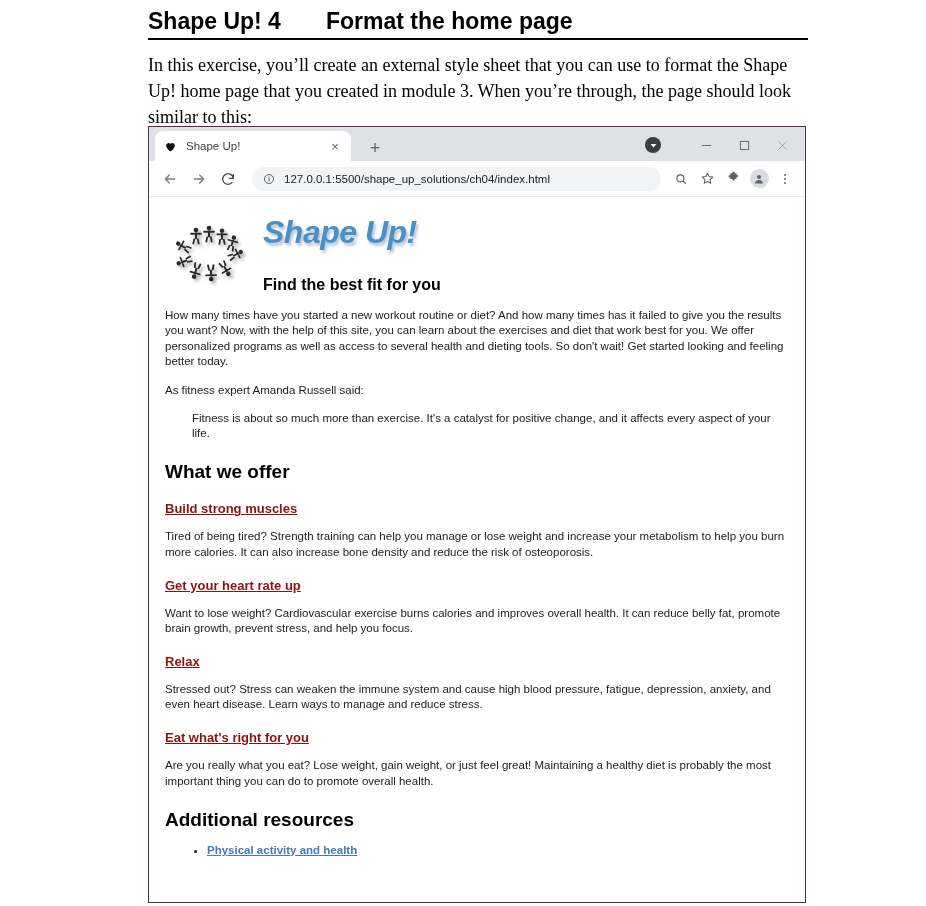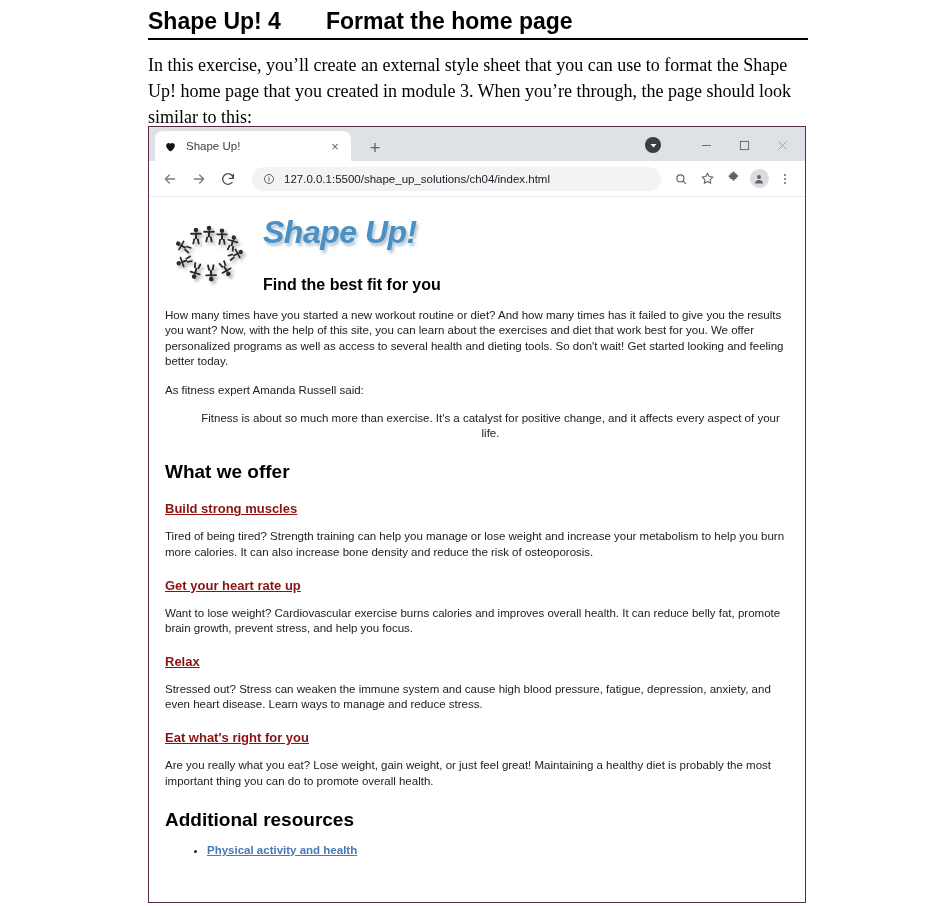--- a/index.html
+++ b/index.html
@@ -300,21 +300,20 @@
     margin: 14px 0 0 0;
   }
   p.body.tight { margin-top: 12px; }
   blockquote.quote {
     font-family: "Liberation Sans", sans-serif;
     font-size: 11.5px;
     line-height: 1.32;
     color: #202124;
     margin: 13px 0 0 0;
     padding-left: 27px;
-    text-align: center;
   }
   ul.links {
     margin: 13px 0 0 0;
     padding-left: 42px;
     list-style: disc;
   }
   ul.links li {
     margin: 2px 0;
     font-size: 11px;
   }

